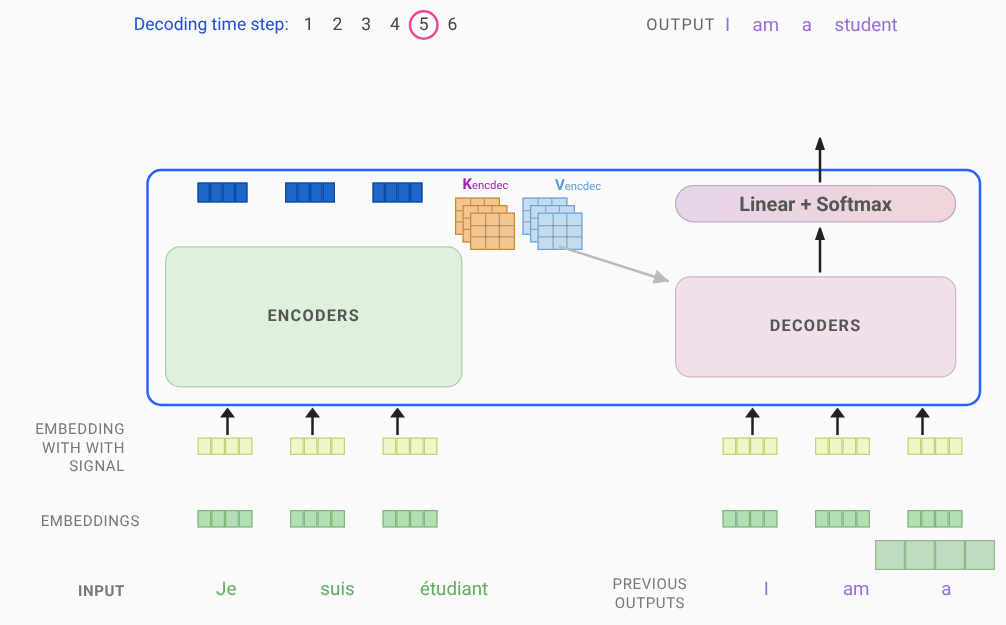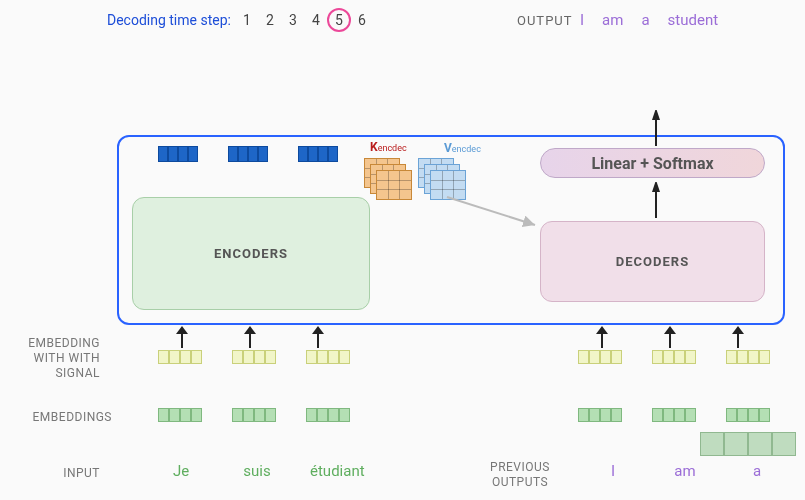--- a/index.html
+++ b/index.html
@@ -11,58 +11,58 @@
 .step.current { position: relative; }
 .step.current::before { content: ""; position: absolute; left: 50%; top: 50%; width: 20px; height: 20px; border: 2px solid #ec4899; border-radius: 50%; transform: translate(-50%, -50%); }
 .output-label { position: absolute; left: 490px; font-size: 13px; letter-spacing: 1px; color: #666; margin-left: 27px; }
 .output-tokens { position: absolute; left: 580px; display: flex; gap: 18px; font-size: 15px; color: #9b6dd7; }
 .main-box { position: absolute; left: 117px; top: 135px; width: 668px; height: 190px; border: 2px solid #2962ff; border-radius: 12px; }
 .enc-vec-row { position: absolute; top: 146px; left: 158px; display: flex; gap: 30px; }
 .vec-blue { display: flex; }
 .vec-blue .cell { width: 10px; height: 16px; background: #1e66c7; border: 1px solid #0d4a9e; }
 .kv-area { position: absolute; left: 370px; top: 140px; font-size: 12px; }
 .kv-label { font-weight: bold; }
-.k-label { color: #b91c1c; position: absolute; left: 0; top: 0; }
+.k-label { color: #a21caf; position: absolute; left: 0; top: 0; }
 .v-label { color: #5b9bd5; position: absolute; left: 54px; top: 1px; margin-left: 20px; }
 .sub-lbl { font-size: 9px; font-weight: normal; }
 .stack { position: absolute; top: 18px; }
 .stack.k { left: -6px; }
 .stack.v { left: 48px; }
 .stack .sheet { width: 36px; height: 30px; position: absolute; }
 .stack.k .sheet { background: #f4c58e; border: 1px solid #c88838; }
 .stack.v .sheet { background: #c3dcf2; border: 1px solid #6ba3d6; }
 .sheet.s1 { left: 0; top: 0; }
 .sheet.s2 { left: 6px; top: 6px; }
 .sheet.s3 { left: 12px; top: 12px; }
 .gline-h { position:absolute; left:0; right:0; height:1px; background: rgba(0,0,0,.25); }
 .gline-v { position:absolute; top:0; bottom:0; width:1px; background: rgba(0,0,0,.25); }
 .encoders-box { position: absolute; left: 132px; top: 197px; width: 238px; height: 113px; background: #dff0df; border: 1px solid #a8cfa8; border-radius: 12px; display: flex; align-items: center; justify-content: center; font-size: 13px; font-weight: bold; letter-spacing: 1px; color: #555; }
 .decoders-box { position: absolute; left: 540px; top: 221px; width: 225px; height: 81px; background: #f1dfe9; border: 1px solid #d5b4c8; border-radius: 12px; display: flex; align-items: center; justify-content: center; font-size: 13px; font-weight: bold; letter-spacing: 1px; color: #555; }
 .linsoft-box { position: absolute; left: 540px; top: 148px; width: 225px; height: 30px; border: 1px solid #bfa8c8; border-radius: 15px; background: linear-gradient(to right, #e7d4ea, #f0d6da); display: flex; align-items: center; justify-content: center; font-size: 16px; font-weight: bold; color: #555; }
 .gray-arrow { position: absolute; left: 445px; top: 195px; }
 .row-label { position: absolute; font-size: 12px; letter-spacing: 0.5px; color: #777; text-align: right; line-height: 1.25; }
 .lbl-embts { left: 8px; top: 336px; width: 92px; }
 .lbl-emb { left: 20px; top: 410px; width: 92px; }
-.lbl-input { left: 8px; top: 466px; width: 92px; }
+.lbl-input { left: 8px; top: 466px; width: 92px; font-weight: bold; }
 .lbl-prev { position: absolute; left: 480px; top: 460px; width: 80px; font-size: 12px; letter-spacing: 0.5px; color: #777; text-align: center; line-height: 1.25; }
 .vecrow { position: absolute; display: flex; gap: 30px; }
 .yellowrow { top: 350px; }
 .yellowrow.enc { left: 158px; }
 .yellowrow.dec { left: 578px; }
 .greenrow { top: 408px; }
 .greenrow.enc { left: 158px; }
 .greenrow.dec { left: 578px; }
 .vec4 { display: flex; }
 .vec4 .c { width: 11px; height: 14px; }
 .yellow .c { background: #f1f5c8; border: 1px solid #c9d07a; }
 .green .c { background: #b4dfb4; border: 1px solid #7fb87f; }
 .greengray .c { background: #d5e3d5; border: 1px solid #a2bca2; }
 .big-green-vec { position: absolute; left: 700px; top: 432px; display:flex; }
 .big-green-vec .c { width: 24px; height: 24px; background: #bfdcbf; border: 1px solid #90b890; }
-.input-tokens { position: absolute; top: 462px; display: flex; gap: 30px; font-size: 15px; }
+.input-tokens { position: absolute; top: 462px; display: flex; gap: 43px; font-size: 15px; }
 .input-tokens.enc { left: 158px; color: #5fae5f; }
 .input-tokens.dec { left: 590px; color: #9b6dd7; gap: 26px; }
 .input-tokens .tok { width: 46px; text-align: center; }
 .up-arrows { position: absolute; display: flex; gap: 52px; }
 .up-arrows.enc { left: 174px; top: 326px; }
 .up-arrows.dec { left: 594px; top: 326px; }
 .uparrow { width: 16px; height: 22px; position: relative; }
 .uparrow::before { content:""; position:absolute; left:7px; top:4px; width:2px; height:18px; background:#222; }
 .uparrow::after { content:""; position:absolute; left:2px; top:0; width:0; height:0; border-left:6px solid transparent; border-right:6px solid transparent; border-bottom:8px solid #222; }
 .arrow-lin-up { position: absolute; left: 648px; top: 182px; }

